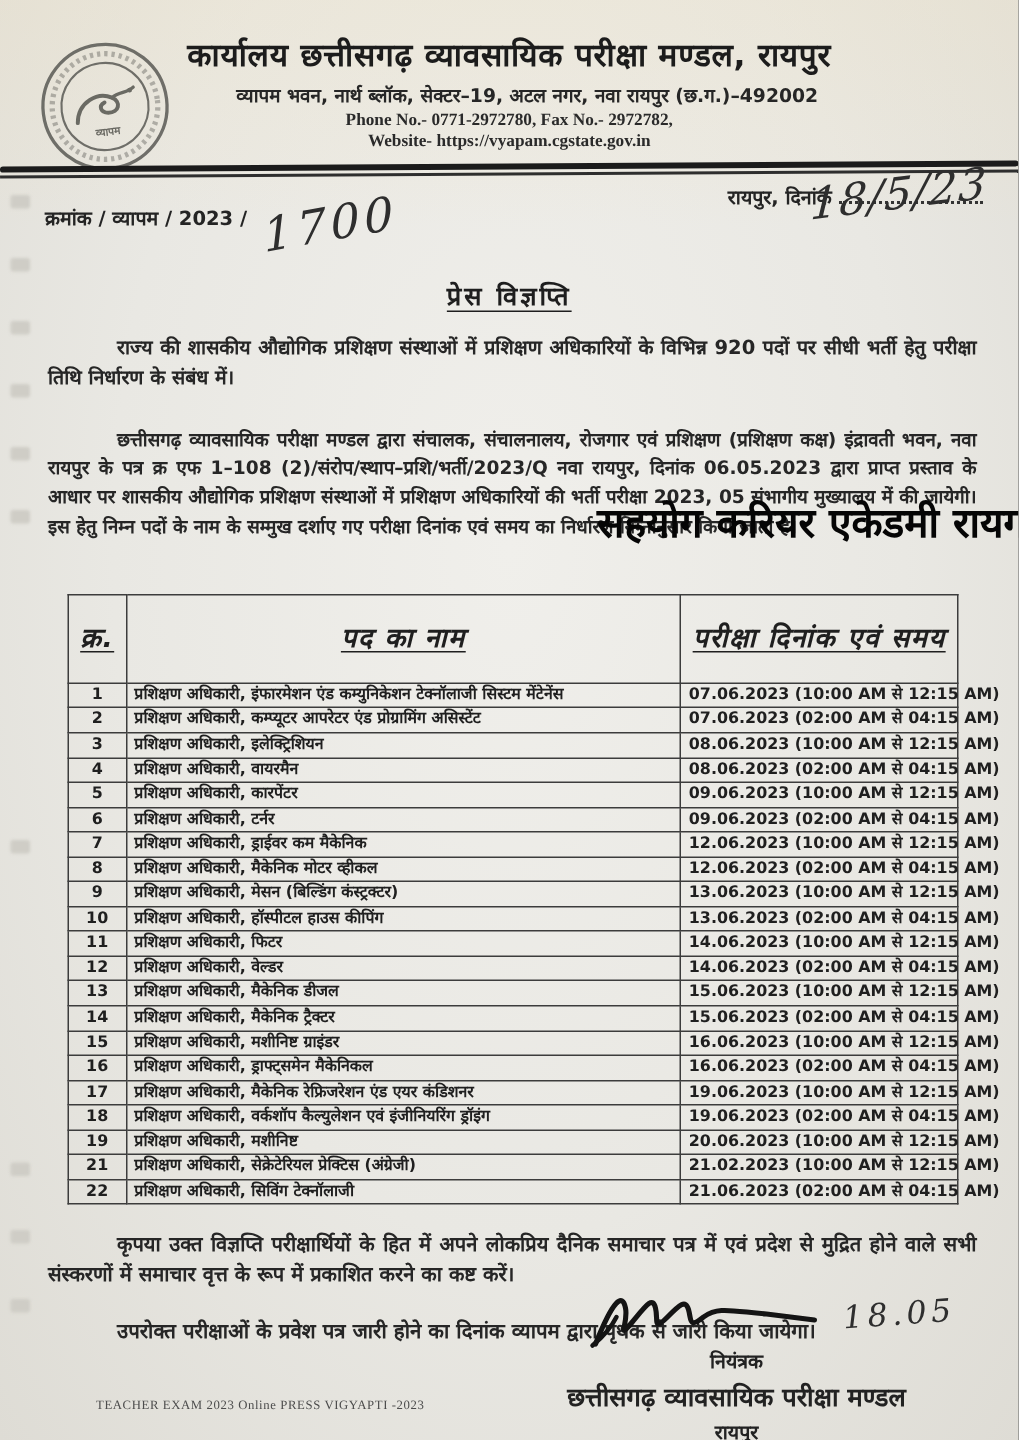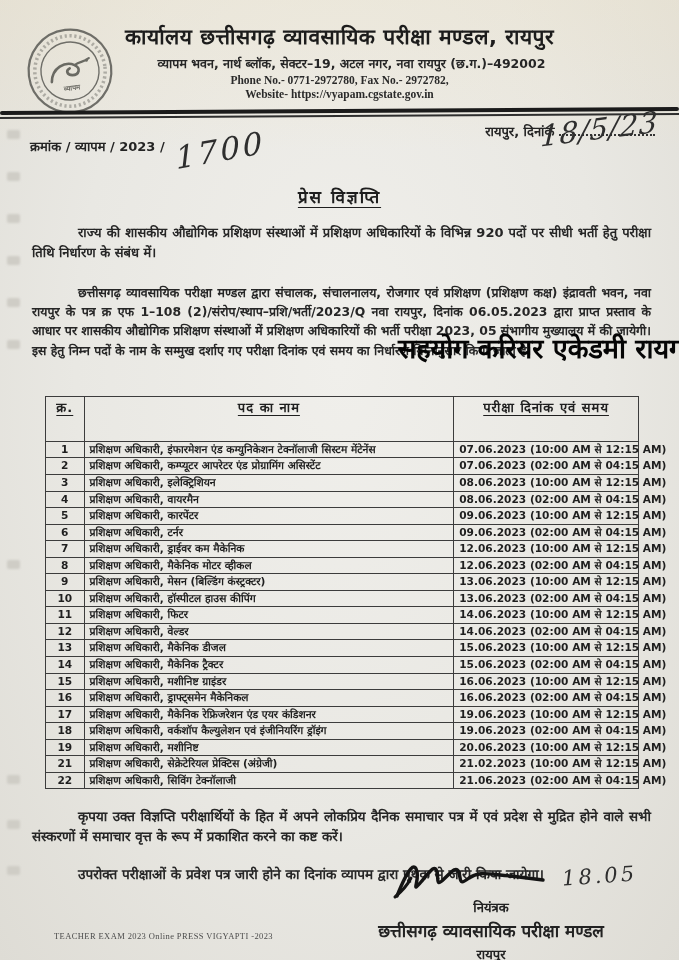--- a/index.html
+++ b/index.html
@@ -43,34 +43,34 @@
   .para-body { font-size:12.4px; margin-top:21px; line-height:1.55; }
   .para-close1 { margin-top:16px; font-size:13.6px; }
   .para-close2 { margin-top:18px; font-size:13.4px; }
 
   
   .overlay-stamp { position:absolute; top:329px; left:398px; font-size:27px; font-weight:bold; color:#050505; white-space:nowrap; z-index:5; }
 
   
   .exam-table { margin:36px 0 0 45px; width:594px; border-collapse:collapse; table-layout:fixed; font-size:10.6px; font-weight:bold; color:#1f1f1f; }
   .exam-table th, .exam-table td { border:1.4px solid #3c3c3c; padding:1px 5px; line-height:1.28; }
-  .exam-table th { font-size:13px; text-decoration:underline; text-underline-offset:3px; vertical-align:top; padding-top:3px; height:40px; letter-spacing:1px; }
+  .exam-table th { font-size:18px; text-decoration:underline; text-underline-offset:3px; vertical-align:top; padding-top:17px; height:40px; letter-spacing:1px;font-style:italic; }
   .col-sn { width:38px; } .col-post { width:364px; } .col-dt { width:182px; }
   td.sn { text-align:center; padding:1px 0; }
   td.dt { white-space:nowrap;margin-left:37px; }
 
   
   .sig-block { position:absolute; right:28px; top:856px; width:320px; text-align:center; font-weight:bold; color:#222; }
   .sig-scribble { display:block; margin:0 auto -4px 60px; }
   .sig-hand-date { position:absolute; right:14px; top:8px; font-size:21px; letter-spacing:3px; transform:rotate(-4deg); }
   .sig-role { font-size:13px; margin-top:0; }
   .sig-org { font-size:17px; margin-top:3px; }
   .sig-place { font-size:13px; margin-top:3px; }
 
-  .footer-note { position:absolute; left:54px; bottom:19px; font-family:"Liberation Serif", serif; font-size:8.5px; color:#4c4c4c; letter-spacing:0.4px; }
+  .footer-note { position:absolute; left:64px; bottom:19px; font-family:"Liberation Serif", serif; font-size:8.5px; color:#4c4c4c; letter-spacing:0.4px; }
 </style>
 </head>
 <body>
 
 <div class="page">
 
   <div class="edge-mark" style="top:130px"></div>
   <div class="edge-mark" style="top:172px"></div>
   <div class="edge-mark" style="top:214px"></div>
   <div class="edge-mark" style="top:256px"></div>

